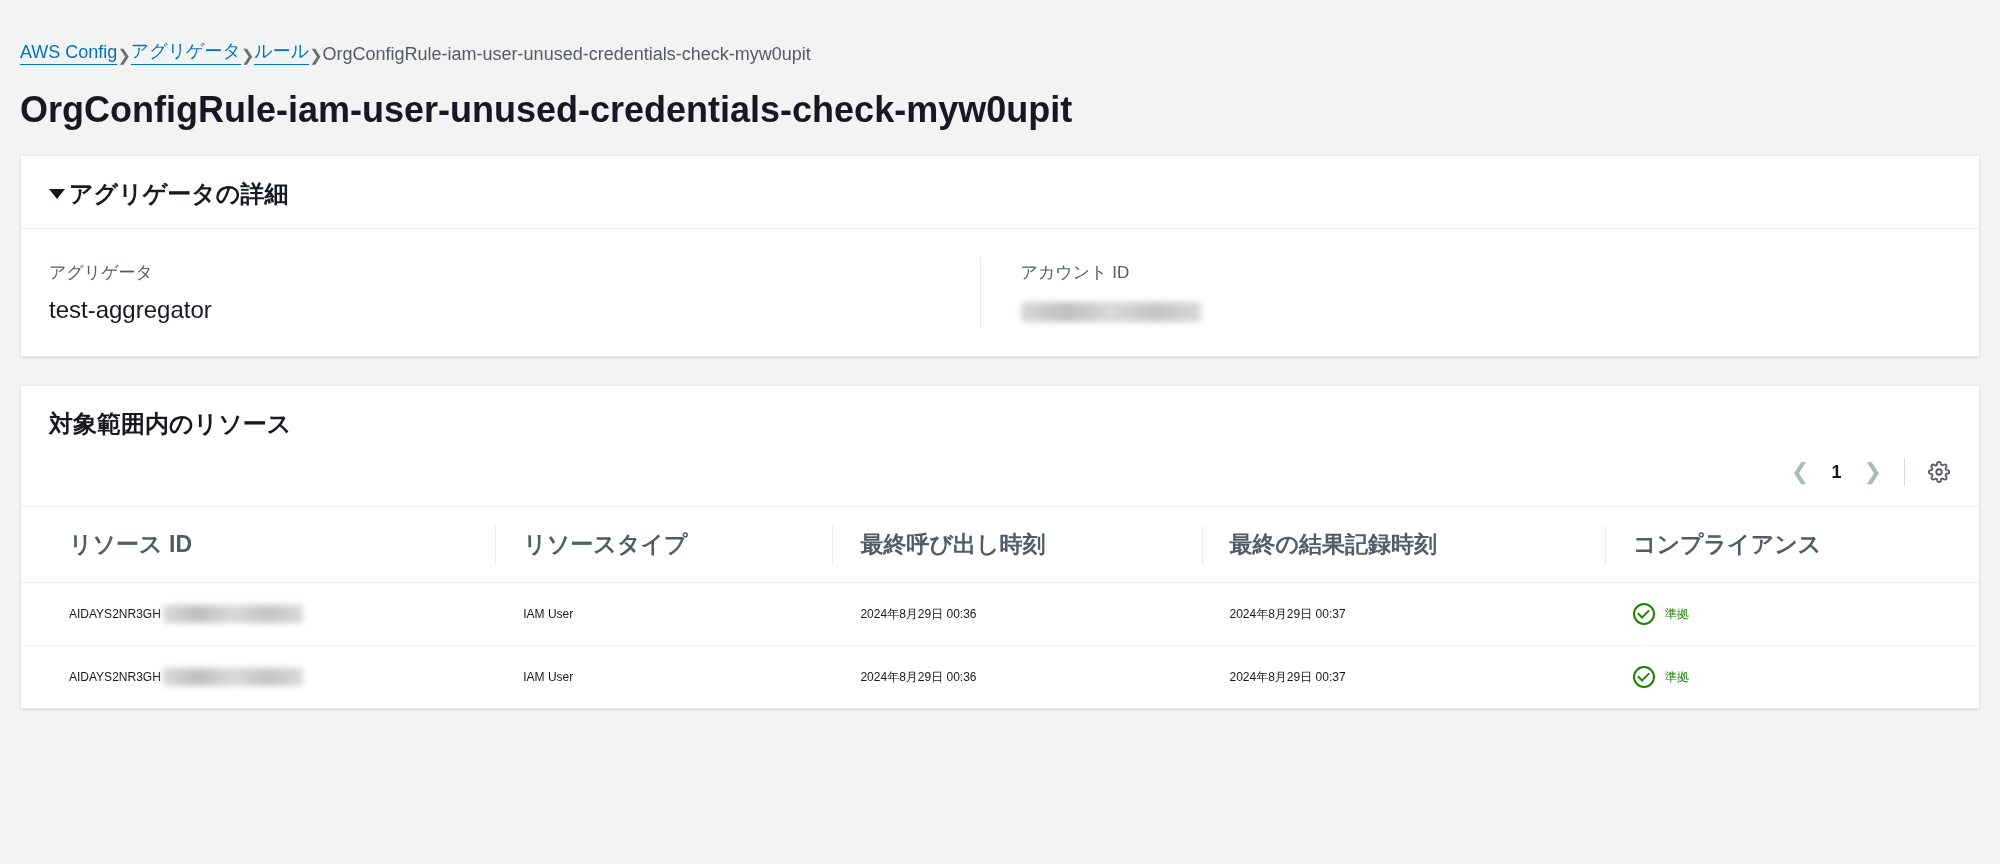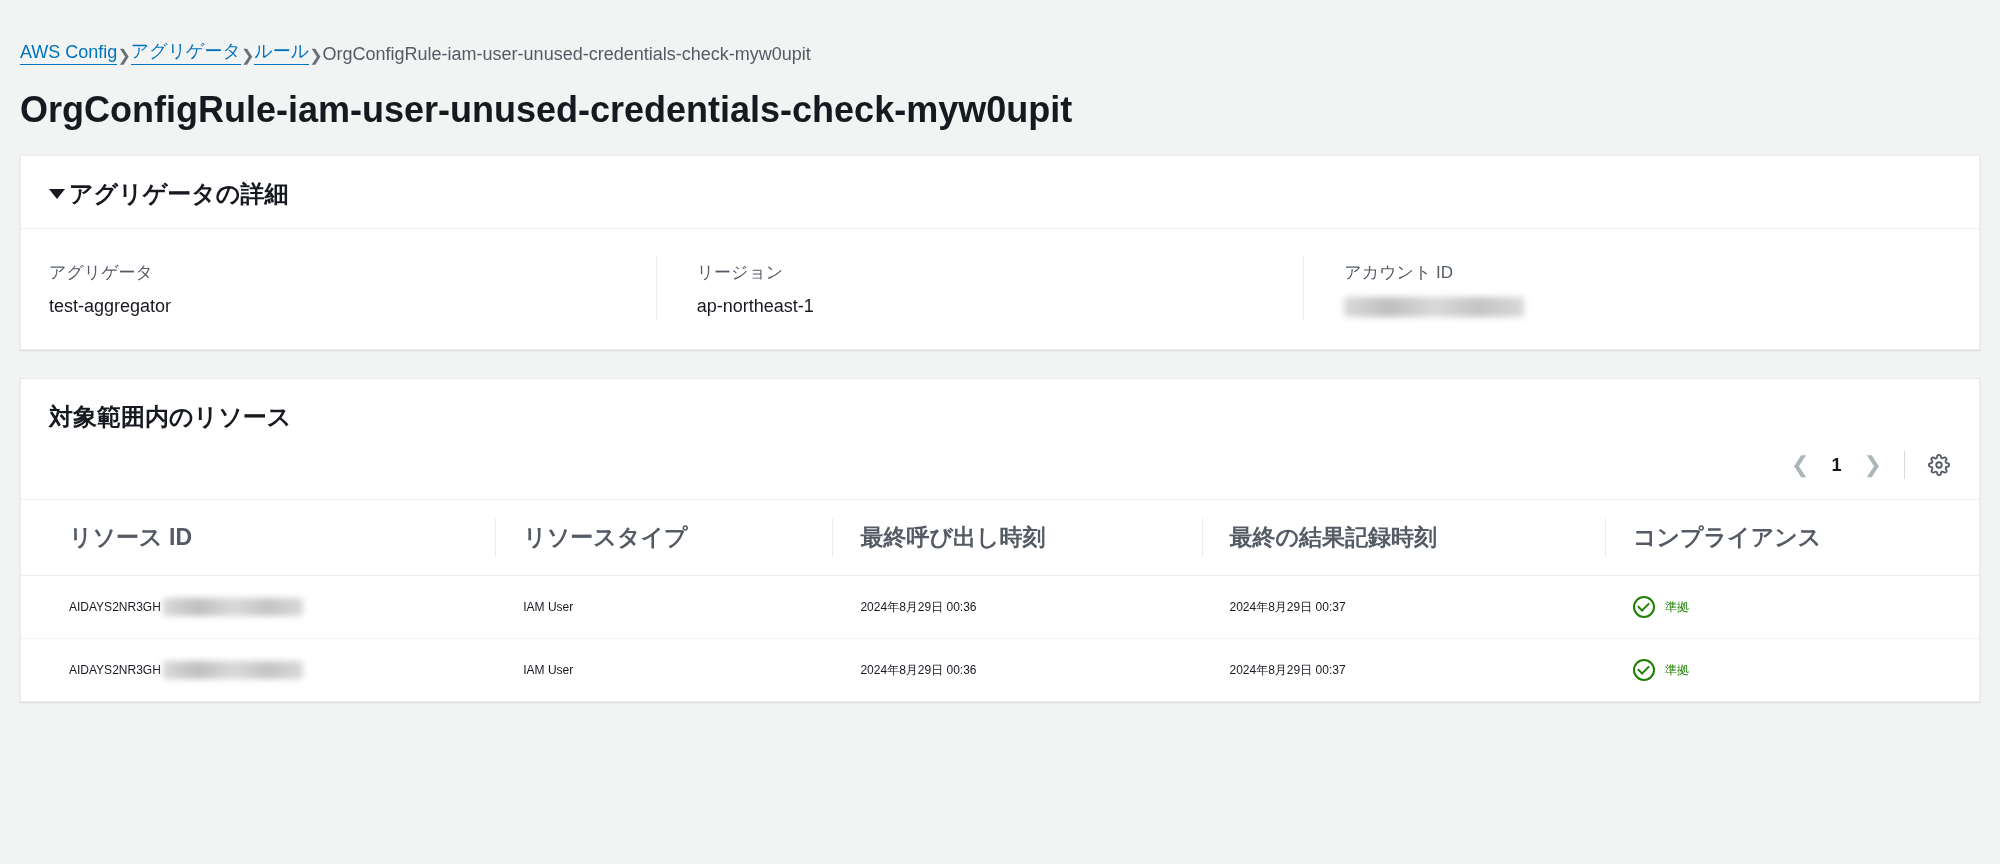--- a/index.html
+++ b/index.html
@@ -84,21 +84,21 @@
     border-left: 1px solid #eaeded;
     padding-left: 40px;
   }
   .detail-label {
     color: #545b64;
     font-size: 17px;
     margin-bottom: 12px;
   }
   .detail-value {
     color: #16191f;
-    font-size: 18px;
+    font-size: 24px;
   }
   .blur-box {
     display: inline-block;
     background: linear-gradient(90deg, #d9d9d9, #bfbfbf, #d9d9d9, #c4c4c4, #d9d9d9);
     filter: blur(3px);
     border-radius: 2px;
     height: 20px;
     width: 180px;
     vertical-align: middle;
   }
@@ -229,24 +229,20 @@
 <section class="panel">
   <div class="panel-header">
     <span class="caret-icon"></span>
     <span>アグリゲータの詳細</span>
   </div>
   <div class="panel-body">
     <div class="details-grid">
       <div class="details-col">
         <div class="detail-label">アグリゲータ</div>
         <div class="detail-value">test-aggregator</div>
-      </div>
-      <div class="details-col">
-        <div class="detail-label">リージョン</div>
-        <div class="detail-value">ap-northeast-1</div>
       </div>
       <div class="details-col">
         <div class="detail-label">アカウント ID</div>
         <div class="detail-value"><span class="blur-box"></span></div>
       </div>
     </div>
   </div>
 </section>
 
 <section class="panel">

